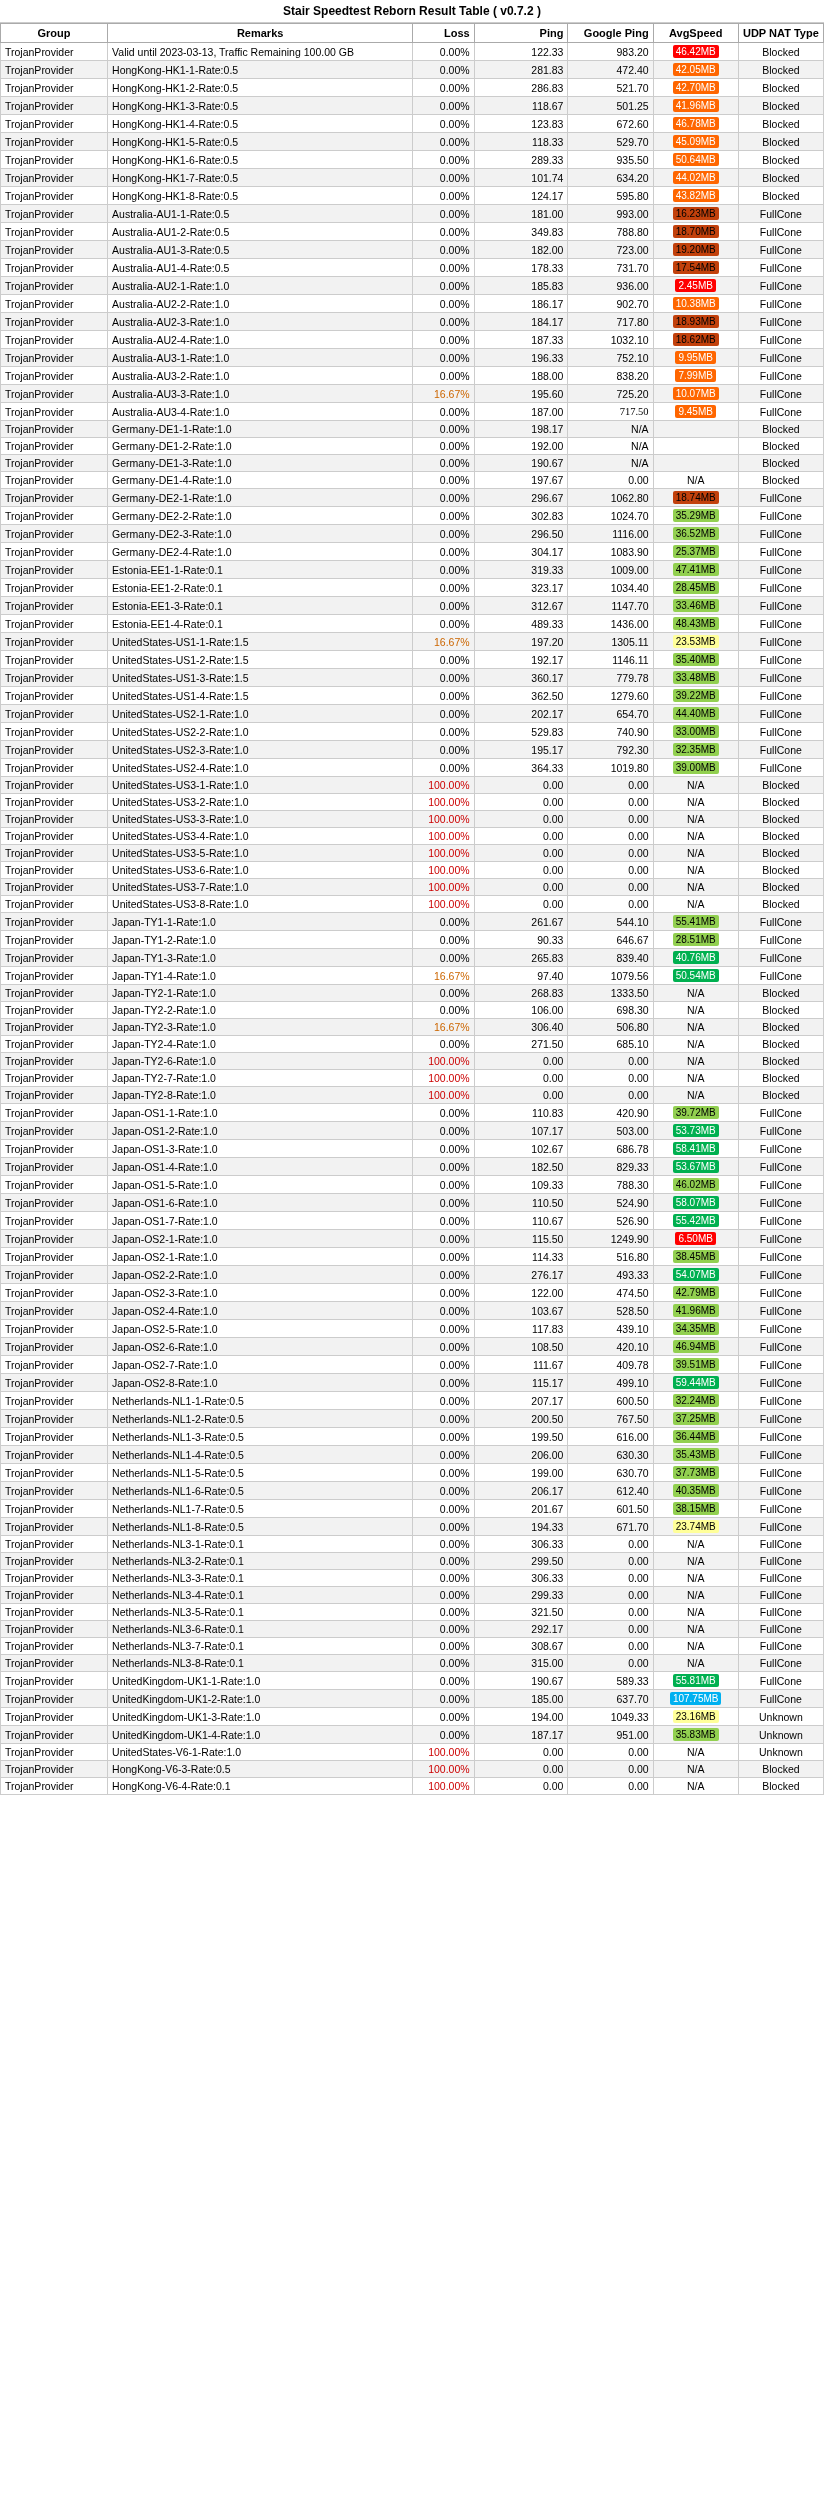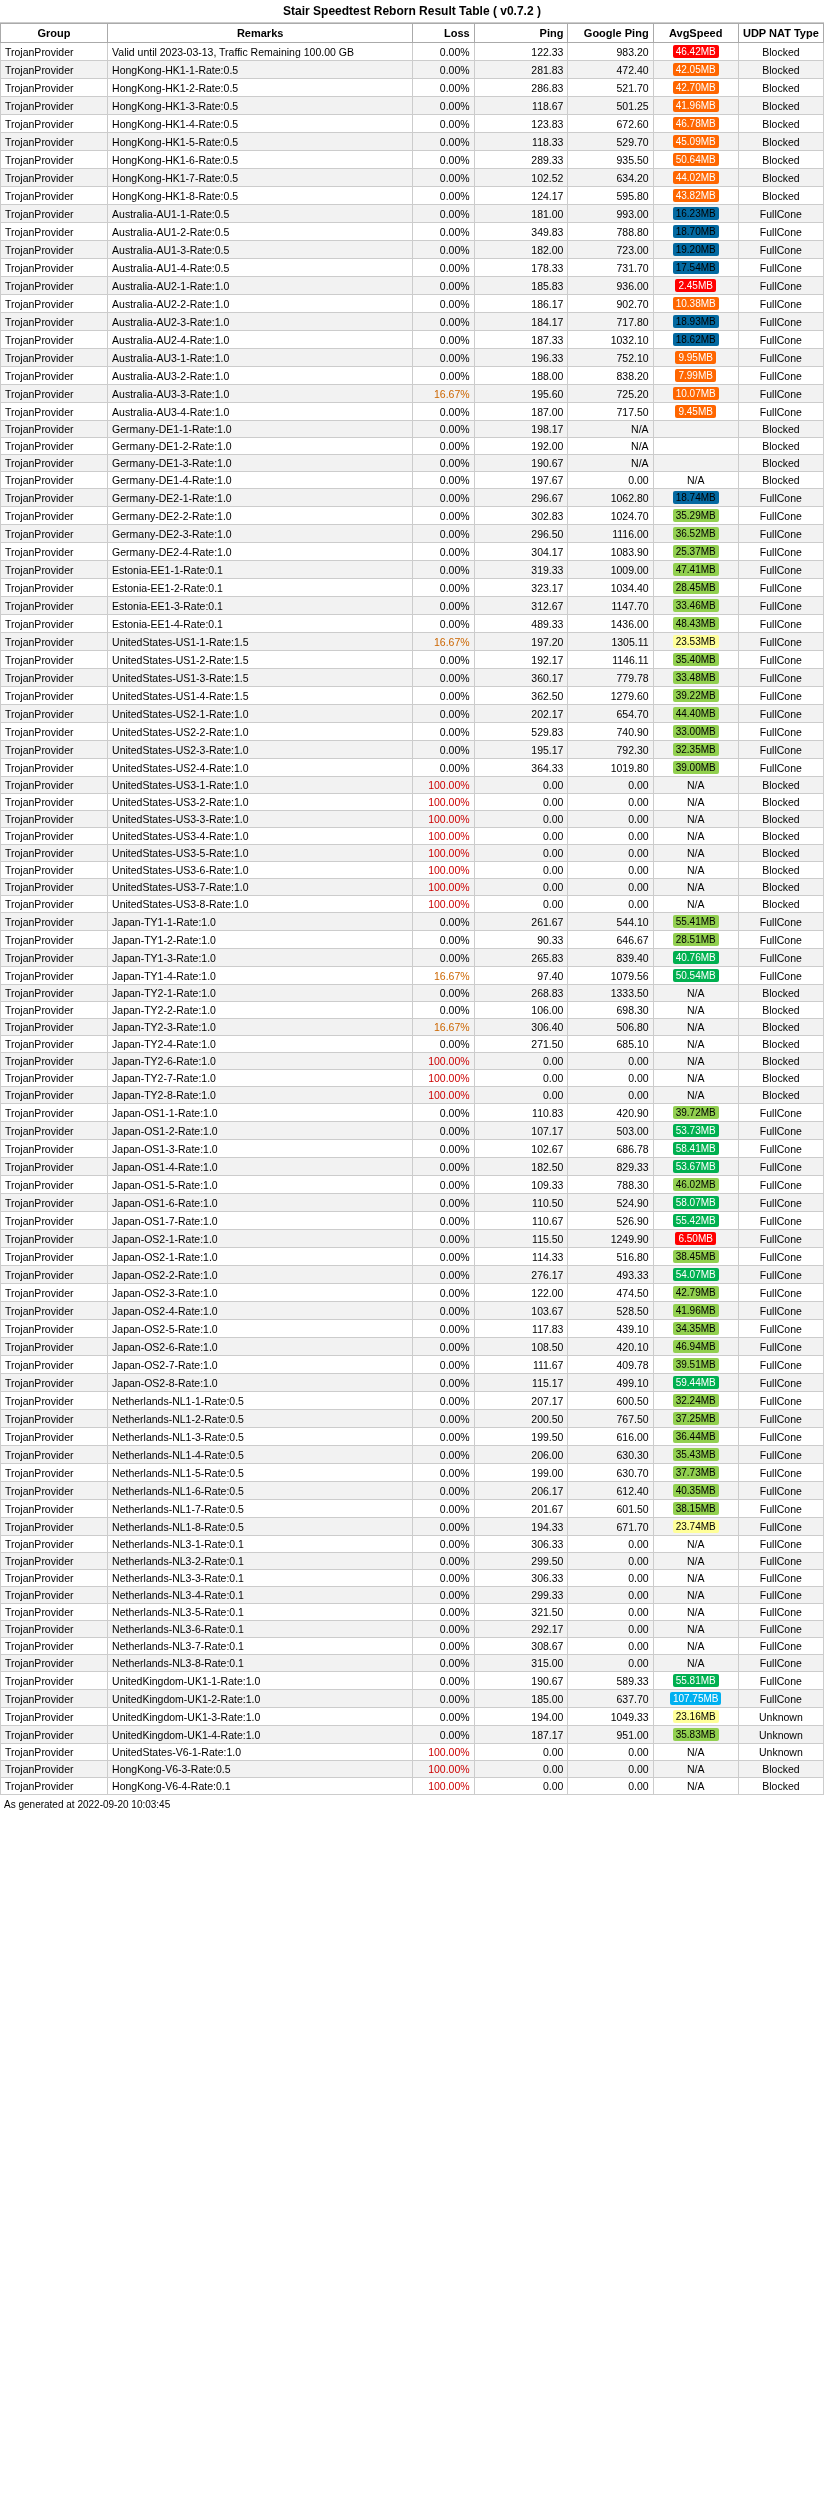--- a/index.html
+++ b/index.html
@@ -34,21 +34,21 @@
     td {
       border: 1px solid #ccc;
       padding: 2px 4px;
       font-size: 10.5px;
       white-space: nowrap;
     }
     tr:nth-child(even) { background: #f2f2f2; }
     tr:nth-child(odd) { background: #fff; }
     .speed-red { background: #ff0000; color: #fff; border-radius: 2px; padding: 1px 3px; display: inline-block; font-size: 10px; }
     .speed-orange { background: #ff6600; color: #fff; border-radius: 2px; padding: 1px 3px; display: inline-block; font-size: 10px; }
-    .speed-yellow { background: #0369a1; color: #000; border-radius: 2px; padding: 1px 3px; display: inline-block; font-size: 10px; }
+    .speed-yellow { background: #c2410c; color: #000; border-radius: 2px; padding: 1px 3px; display: inline-block; font-size: 10px; }
     .speed-lightyellow { background: #ffff99; color: #000; border-radius: 2px; padding: 1px 3px; display: inline-block; font-size: 10px; }
     .speed-green { background: #00b050; color: #fff; border-radius: 2px; padding: 1px 3px; display: inline-block; font-size: 10px; }
     .speed-lightgreen { background: #92d050; color: #000; border-radius: 2px; padding: 1px 3px; display: inline-block; font-size: 10px; }
     .speed-blue { background: #00b0f0; color: #fff; border-radius: 2px; padding: 1px 3px; display: inline-block; font-size: 10px; }
     .footer {
       font-size: 10px;
       padding: 4px 4px 2px 4px;
     }
     .col-group { width: 88px; }
     .col-remarks { width: 185px; }
@@ -136,21 +136,21 @@
         <td class="col-loss" style="text-align: right;">0.00%</td>
         <td class="col-ping" style="text-align: right;">289.33</td>
         <td class="col-gping" style="text-align: right;">935.50</td>
         <td class="col-speed" style="text-align: center;"><span class="speed-orange">50.64MB</span></td>
         <td class="col-nat" style="text-align: center;">Blocked</td>
       </tr>
       <tr>
         <td class="col-group">TrojanProvider</td>
         <td class="col-remarks">HongKong-HK1-7-Rate:0.5</td>
         <td class="col-loss" style="text-align: right;">0.00%</td>
-        <td class="col-ping" style="text-align: right;">102.52</td>
+        <td class="col-ping" style="text-align: right;">101.74</td>
         <td class="col-gping" style="text-align: right;">634.20</td>
         <td class="col-speed" style="text-align: center;"><span class="speed-orange">44.02MB</span></td>
         <td class="col-nat" style="text-align: center;">Blocked</td>
       </tr>
       <tr>
         <td class="col-group">TrojanProvider</td>
         <td class="col-remarks">HongKong-HK1-8-Rate:0.5</td>
         <td class="col-loss" style="text-align: right;">0.00%</td>
         <td class="col-ping" style="">124.17</td>
         <td class="col-gping" style="text-align: right;">595.80</td>
@@ -254,21 +254,21 @@
         <td class="col-ping" style="text-align: right;">195.60</td>
         <td class="col-gping" style="text-align: right;">725.20</td>
         <td class="col-speed" style="text-align: center;"><span class="speed-orange">10.07MB</span></td>
         <td class="col-nat" style="text-align: center;">FullCone</td>
       </tr>
       <tr>
         <td class="col-group">TrojanProvider</td>
         <td class="col-remarks">Australia-AU3-4-Rate:1.0</td>
         <td class="col-loss" style="text-align: right;">0.00%</td>
         <td class="col-ping" style="text-align: right;">187.00</td>
-        <td class="col-gping" style="">717.50</td>
+        <td class="col-gping" style=" font-family: Liberation Serif, serif;">717.50</td>
         <td class="col-speed" style="text-align: center;"><span class="speed-orange">9.45MB</span></td>
         <td class="col-nat" style="text-align: center;">FullCone</td>
       </tr>
       <tr>
         <td class="col-group">TrojanProvider</td>
         <td class="col-remarks">Germany-DE1-1-Rate:1.0</td>
         <td class="col-loss" style="text-align: right;">0.00%</td>
         <td class="col-ping" style="text-align: right;">198.17</td>
         <td class="col-gping" style="text-align: right;">N/A</td>
         <td class="col-speed" style="text-align: center;"></td>
@@ -964,14 +964,13 @@
         <td class="col-loss" style="text-align: right; color: rgb(204, 0, 0);">100.00%</td>
         <td class="col-ping" style="text-align: right;">0.00</td>
         <td class="col-gping" style="text-align: right;">0.00</td>
         <td class="col-speed" style="text-align: center;">N/A</td>
         <td class="col-nat" style="text-align: center;">Blocked</td>
       </tr>
     </tbody>
 </table>
 
 <div class="footer">
-  <div>As generated at 2022-09-20 10:03:45</div>
 </div>
 
 </body></html>

